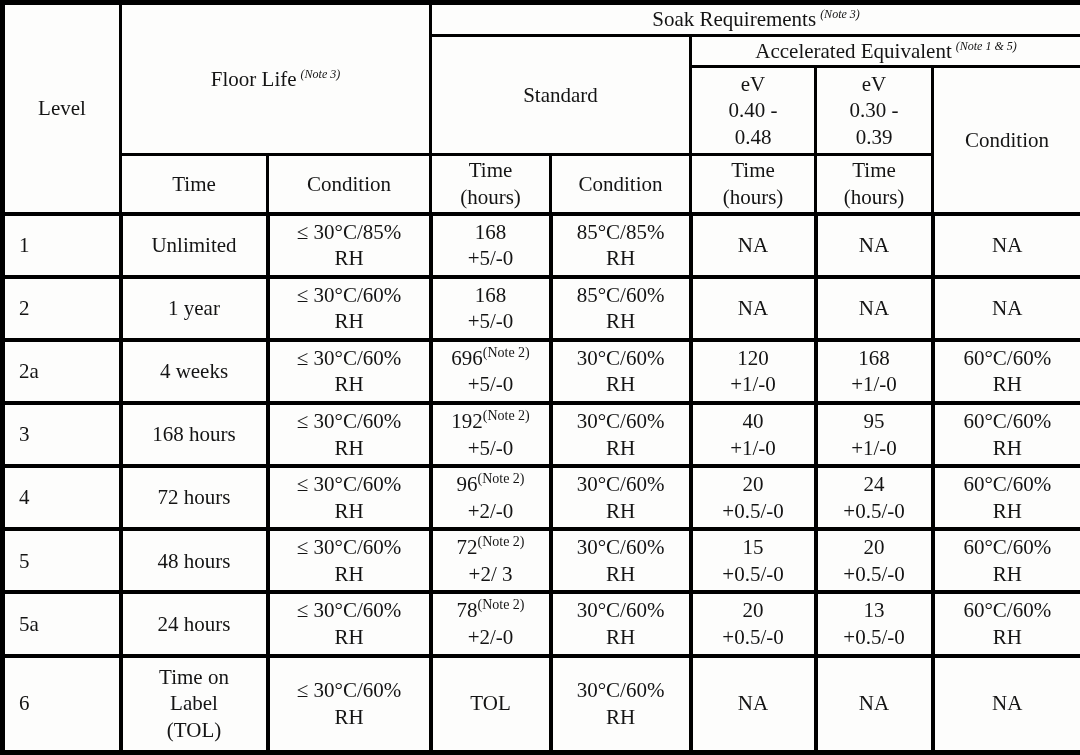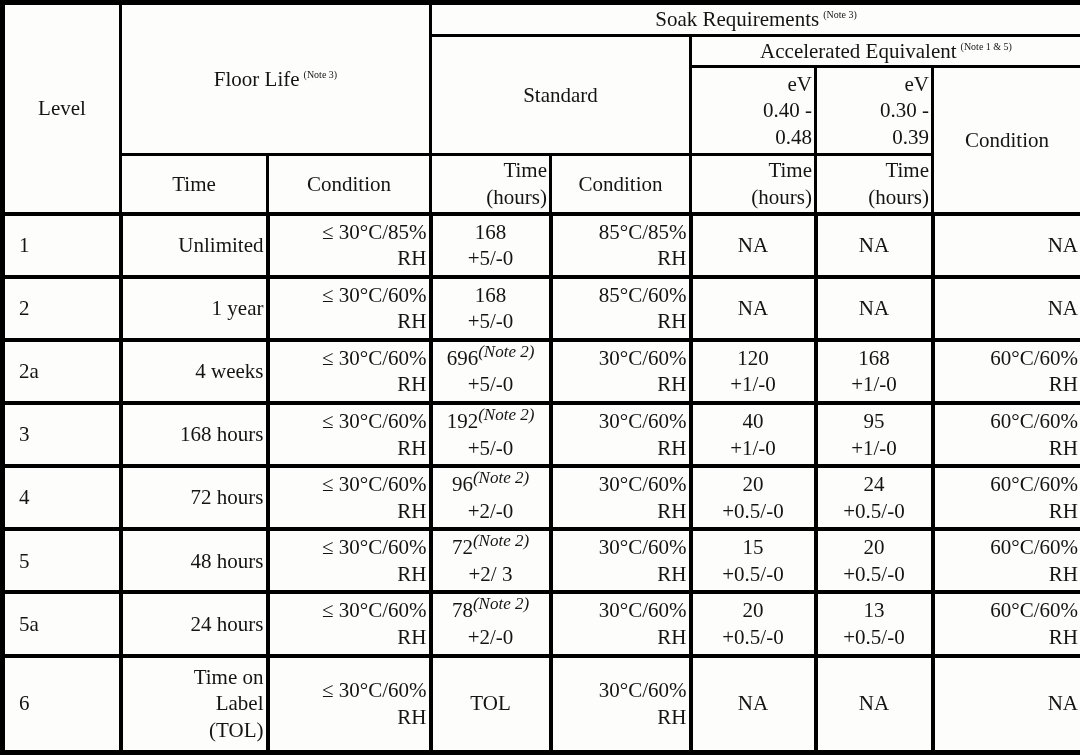--- a/index.html
+++ b/index.html
@@ -24,37 +24,37 @@
     border: 4px solid #000;
     text-align: center;
     vertical-align: middle;
     font-weight: normal;
     font-size: 21px;
     line-height: 1.27;
     padding: 1px 2px;
     overflow: hidden;
   }
   thead th { border-width: 3px; }
-  .pre { white-space: pre-line; text-align: right; }
+  .pre { white-space: pre-line; }
   .level-cell {
     text-align: left;
     padding-left: 14px;
   }
   .hdr-note {
-    font-size: 10px;
+    font-size: 12px;
     vertical-align: 8px;
     margin-left: 4px;
     white-space: nowrap;
+    font-style: italic;
   }
   .note-sup {
-    font-size: 17px;
+    font-size: 14px;
     vertical-align: 8px;
     line-height: 0;
     white-space: nowrap;
-    font-style: italic;
   }
   .l1, .l2 { display: block; }
   .l2:empty { display: none; }
   tr.hr1 { height: 30px; }
   tr.hr2 { height: 29px; }
   tr.hr3 { height: 88px; }
   tr.hr4 { height: 58px; }
   tr.data-row { height: 59px; }
   tr.row-tall { height: 91px; }
 </style>

